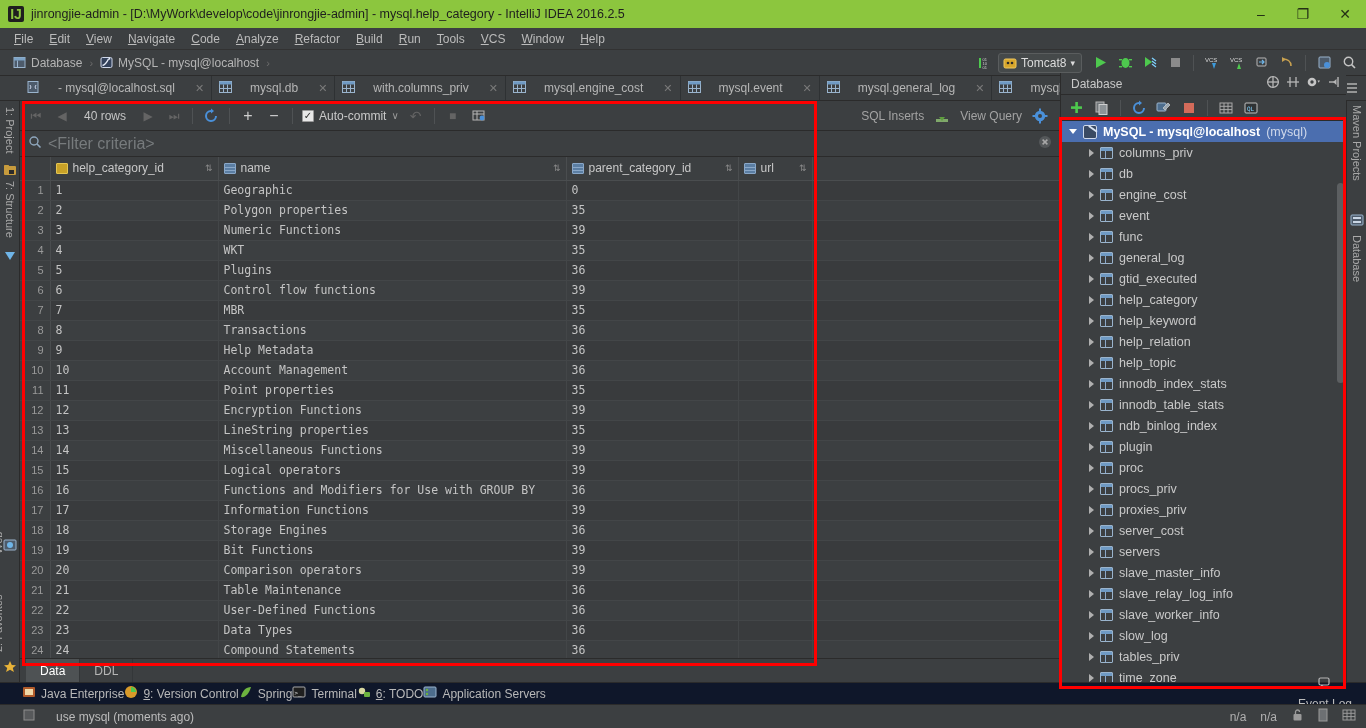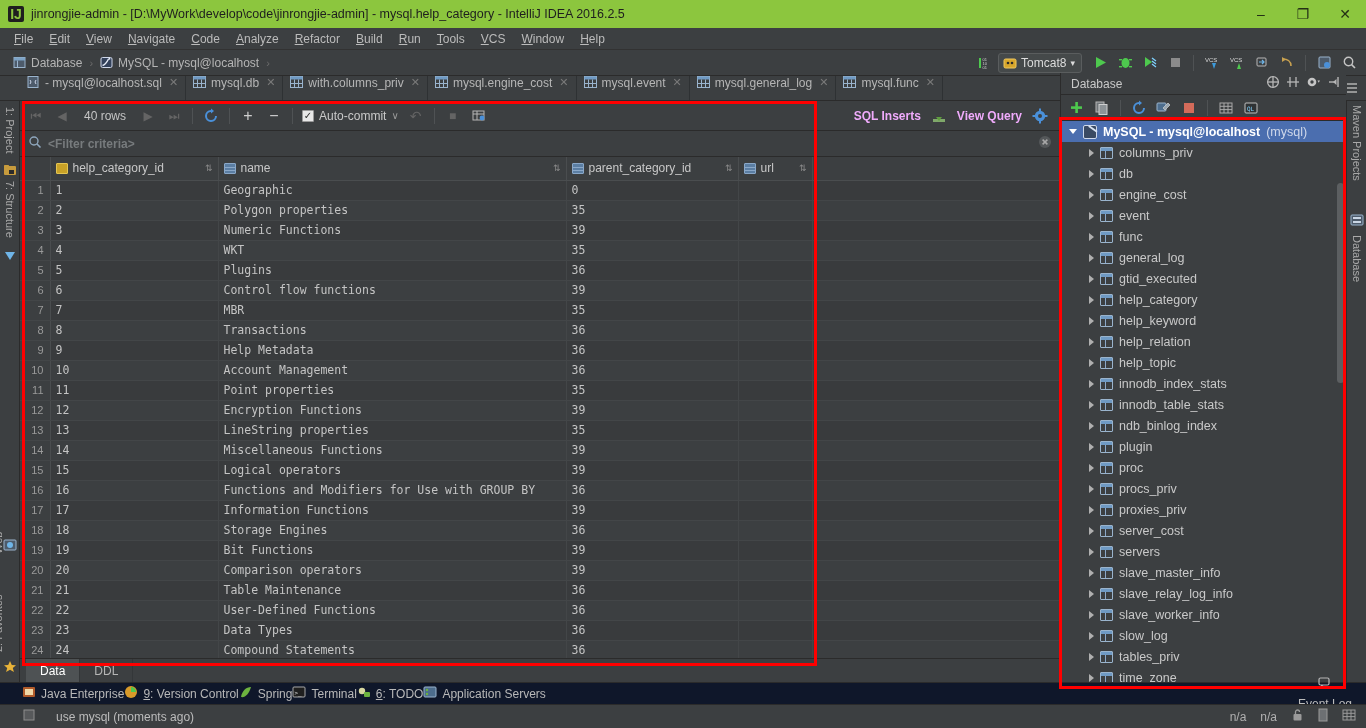--- a/index.html
+++ b/index.html
@@ -58,21 +58,21 @@
     border:1px solid #5a5d5e;border-radius:3px;background:#45494a;font-size:12px;color:#dcdcdc;
     margin-right:4px;
   }
 
   
   .tabsrow{
     height:25px; background:#3c3f41; display:flex; align-items:stretch;
     border-bottom:1px solid #2b2b2b; padding-left:20px; position:relative;
   }
   .tab{
-    display:flex;align-items:flex-start;gap:5px;padding:0 7px;
+    display:flex;align-items:center;gap:18px;padding:0 7px;
     border-right:1px solid #2e3133; font-size:12px;color:#b6b6b6;cursor:default;
     white-space:nowrap;
   }
   .tab .x{ color:#7a7a7a; font-size:11px; margin-left:2px;}
   .tabs-overflow{ margin-left:auto; display:flex;align-items:center;padding:0 6px;gap:3px; }
 
   
   .stripe-left{
     position:absolute; left:0; top:101px; width:20px; bottom:46px;
     background:#3c3f41; border-right:1px solid #2b2b2b;
@@ -104,27 +104,27 @@
   }
   .gt-btn.dis{ color:#646464; }
   .rows-count{ font-size:12px;color:#c5c5c5;padding:0 8px;}
   .gt-sep{ width:1px;height:16px;background:#4f5254;margin:0 4px; }
   .autocommit{ display:flex;align-items:center;gap:5px;font-size:12px;color:#c9c9c9;padding:0 3px;}
   .chk{
     width:12px;height:12px;border:1px solid #9a9a9a;background:#e8e8e8;border-radius:1px;
     display:flex;align-items:center;justify-content:center;color:#2b2b2b;font-size:10px;line-height:1;
   }
   .gt-right{ margin-left:auto;display:flex;align-items:center;gap:6px;padding-right:4px; }
-  .gt-link{ font-size:12px;color:#f0abfc;cursor:default;font-weight:bold; }
+  .gt-link{ font-size:12px;color:#a3a3a3;cursor:default; }
 
   .filterrow{
     height:26px;display:flex;align-items:center;gap:6px;padding:0 8px;
     background:#3c3f41;border-bottom:1px solid #2b2b2b;
   }
-  .filter-text{ font-size:12px;color:#777b7d;font-weight:bold; }
+  .filter-text{ font-size:16px;color:#777b7d; }
   .filter-right{ margin-left:auto; }
 
   
   .tablewrap{ flex:1; overflow:hidden; position:relative; background:#3c3f41; }
   table.grid{ border-collapse:collapse; width:100%; table-layout:fixed; }
   table.grid th{
     background:#3c3f41; color:#c8c8c8; font-weight:normal; font-size:12px;
     text-align:left; height:23px; padding:0 5px;
     border-right:1px solid #4a4d4f; border-bottom:1px solid #4a4d4f;
     white-space:nowrap; overflow:hidden;

